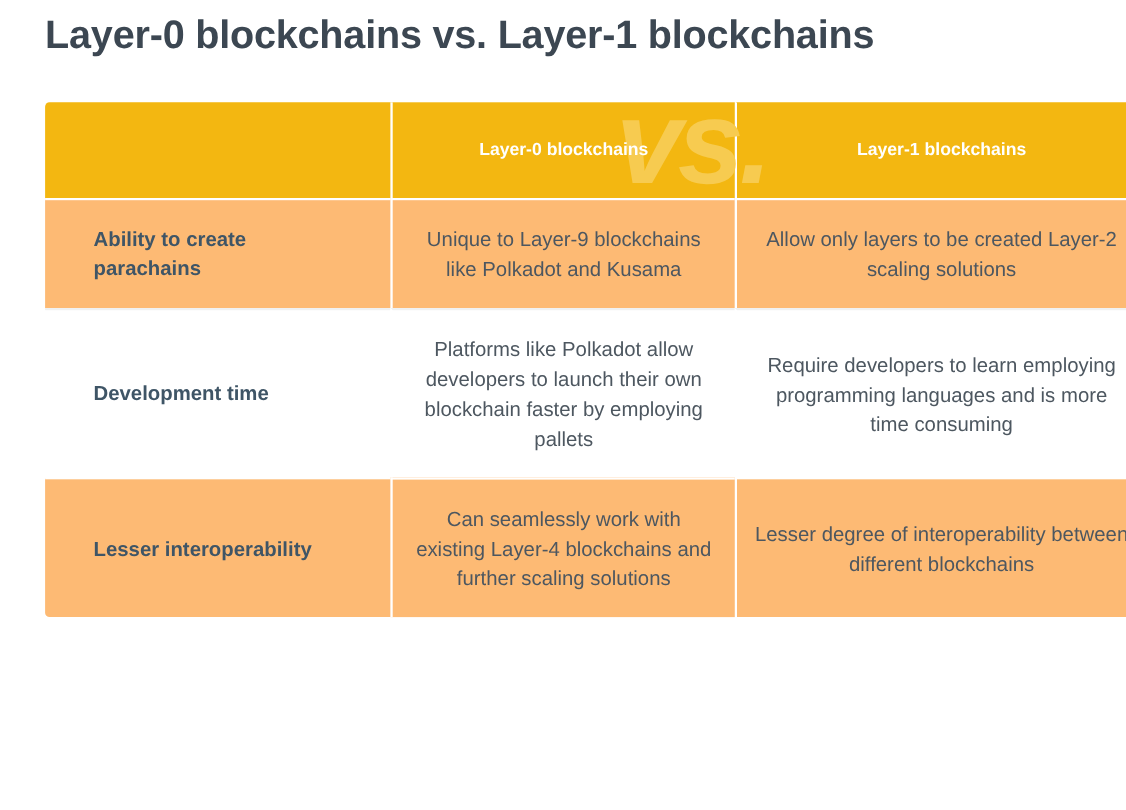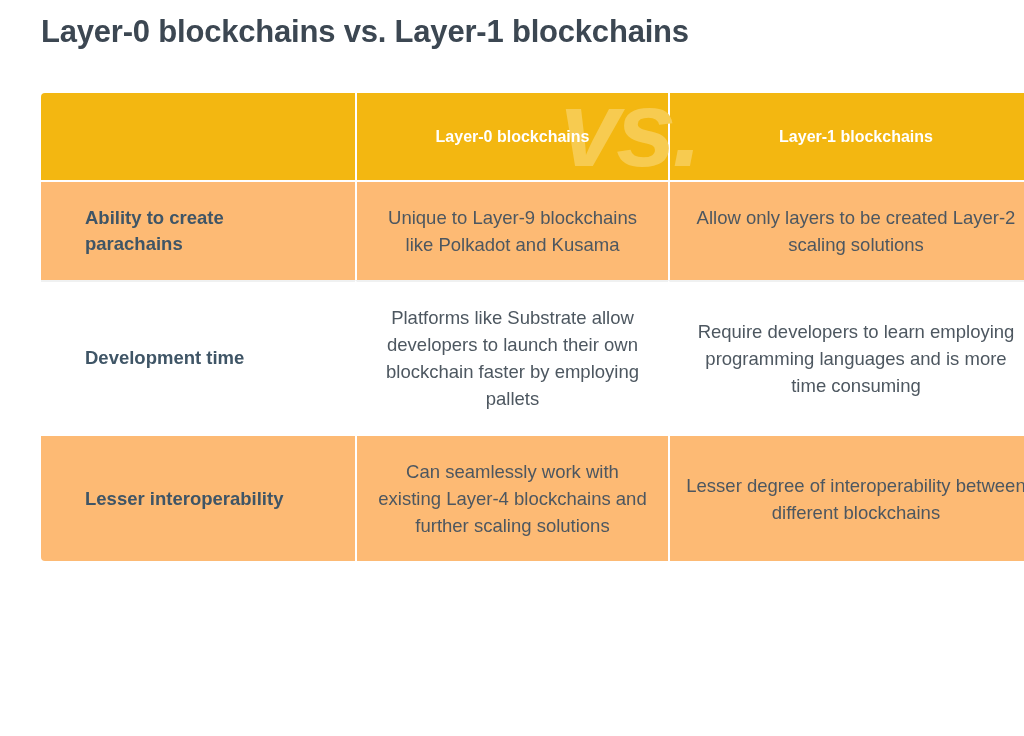--- a/index.html
+++ b/index.html
@@ -19,21 +19,21 @@
     width: 1024px;
     height: 736px;
     box-sizing: border-box;
   }
 
   .page-title {
     position: absolute;
     left: 41px;
     top: 12px;
     width: 940px;
-    font-size: 31px;
+    font-size: 36px;
     font-weight: bold;
     color: #3c4752;
     letter-spacing: -0.2px;
     line-height: 40px;
     white-space: nowrap;
   }
 
   .comparison-table {
     position: absolute;
     left: 41px;
@@ -177,21 +177,21 @@
           <span class="cell-line">parachains</span>
         </td>
         <td class="col-a">Unique to Layer-9 blockchains like Polkadot and Kusama</td>
         <td class="col-b">Allow only layers to be created Layer-2 scaling solutions</td>
       </tr>
 
       <tr class="row-white row-sep">
         <td class="cell-label">
           <span class="cell-line">Development time</span>
         </td>
-        <td class="col-a">Platforms like Substrate allow developers to launch their own blockchain faster by employing pallets</td>
+        <td class="col-a">Platforms like Polkadot allow developers to launch their own blockchain faster by employing pallets</td>
         <td class="col-b">Require developers to learn employing programming languages and is more time consuming</td>
       </tr>
 
       <tr class="row-grey row-last">
         <td class="cell-label">
           <span class="cell-line">Lesser interoperability</span>
         </td>
         <td class="col-a">Can seamlessly work with existing Layer-4 blockchains and further scaling solutions</td>
         <td class="col-b">Lesser degree of interoperability between different blockchains</td>
       </tr>

